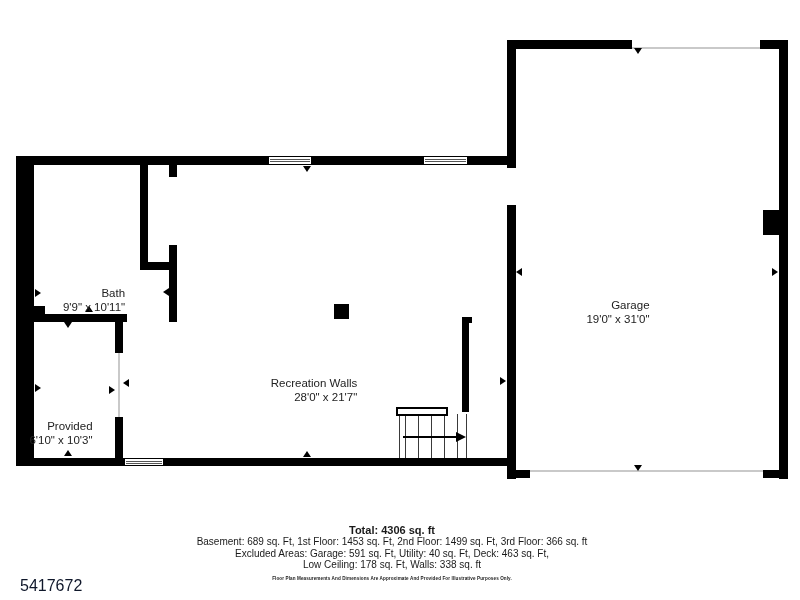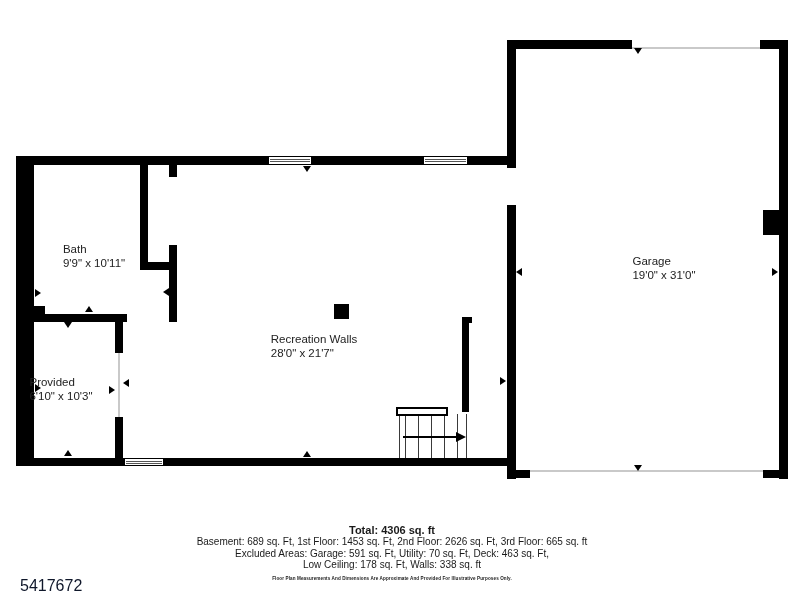--- a/index.html
+++ b/index.html
@@ -15,22 +15,22 @@
   .stairbox{position:absolute;border-left:1px solid #3a3a3a;border-right:1px solid #3a3a3a;box-sizing:border-box;}
   .tread{position:absolute;top:0;bottom:0;width:1px;background:#3a3a3a;}
   .arrowline{position:absolute;background:#000;z-index:4;}
   .arrowhead{position:absolute;width:0;height:0;z-index:4;
              border-left:10px solid #000;border-top:5px solid transparent;border-bottom:5px solid transparent;}
   .tk{position:absolute;width:0;height:0;z-index:5;}
   .tk.d{border-left:4px solid transparent;border-right:4px solid transparent;border-top:6px solid #000;}
   .tk.u{border-left:4px solid transparent;border-right:4px solid transparent;border-bottom:6px solid #000;}
   .tk.l{border-top:4px solid transparent;border-bottom:4px solid transparent;border-right:6px solid #000;}
   .tk.r{border-top:4px solid transparent;border-bottom:4px solid transparent;border-left:6px solid #000;}
-  .room-label{position:absolute;transform:translateX(-50%);text-align:left;
-              font-size:11.5px;line-height:14px;white-space:nowrap;color:#222;z-index:6;}
+  .room-label{position:absolute;transform:translateX(-50%);text-align:right;
+              font-size:11.5px;line-height:14px;white-space:nowrap;color:#222;z-index:6;margin-top:44px;}
   #summary{position:absolute;left:0;top:524px;width:784px;text-align:center;color:#1a1a1a;}
   #summary .total{font-size:11px;font-weight:bold;line-height:12px;}
   #summary .sline{font-size:10px;line-height:11.5px;}
   #summary .disclaimer{margin-top:5px;font-size:4.6px;font-weight:600;letter-spacing:.1px;color:#222;}
   #listing-id{position:absolute;left:20px;top:577px;font-size:16px;color:#0f172a;}
 </style>
 </head>
 <body>
 
 <div id="stage">
@@ -103,28 +103,28 @@
     <div>9'9" x 10'11"</div>
   </div>
   <div class="room-label" style="left:61px;top:375px;">
     <div>Provided</div>
     <div>6'10" x 10'3"</div>
   </div>
   <div class="room-label" style="left:314px;top:332px;">
     <div>Recreation Walls</div>
     <div>28'0" x 21'7"</div>
   </div>
-  <div class="room-label" style="left:664px;top:254px;">
+  <div class="room-label" style="left:618px;top:254px;">
     <div>Garage</div>
     <div>19'0" x 31'0"</div>
   </div>
 
   <div id="summary">
     <div class="total">Total: 4306 sq. ft</div>
-    <div class="sline">Basement: 689 sq. Ft, 1st Floor: 1453 sq. Ft, 2nd Floor: 2626 sq. Ft, 3rd Floor: 665 sq. ft</div>
-    <div class="sline">Excluded Areas: Garage: 591 sq. Ft, Utility: 70 sq. Ft, Deck: 463 sq. Ft,</div>
+    <div class="sline">Basement: 689 sq. Ft, 1st Floor: 1453 sq. Ft, 2nd Floor: 1499 sq. Ft, 3rd Floor: 366 sq. ft</div>
+    <div class="sline">Excluded Areas: Garage: 591 sq. Ft, Utility: 40 sq. Ft, Deck: 463 sq. Ft,</div>
     <div class="sline">Low Ceiling: 178 sq. Ft, Walls: 338 sq. ft</div>
     <div class="disclaimer">Floor Plan Measurements And Dimensions Are Approximate And Provided For Illustrative Purposes Only.</div>
   </div>
 
   <div id="listing-id">5417672</div>
 
 </div>
 
 </body></html>

